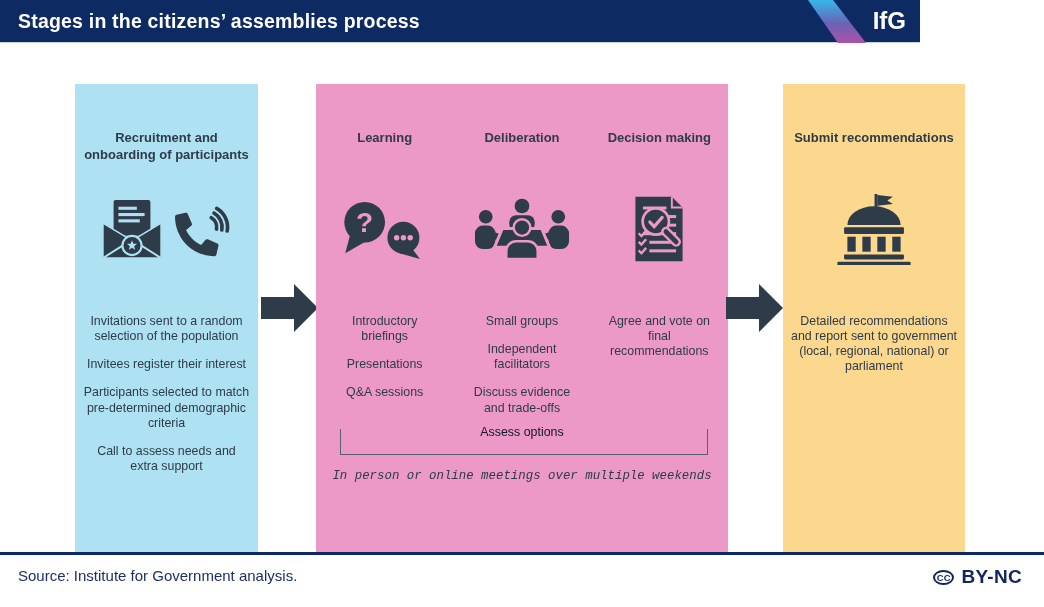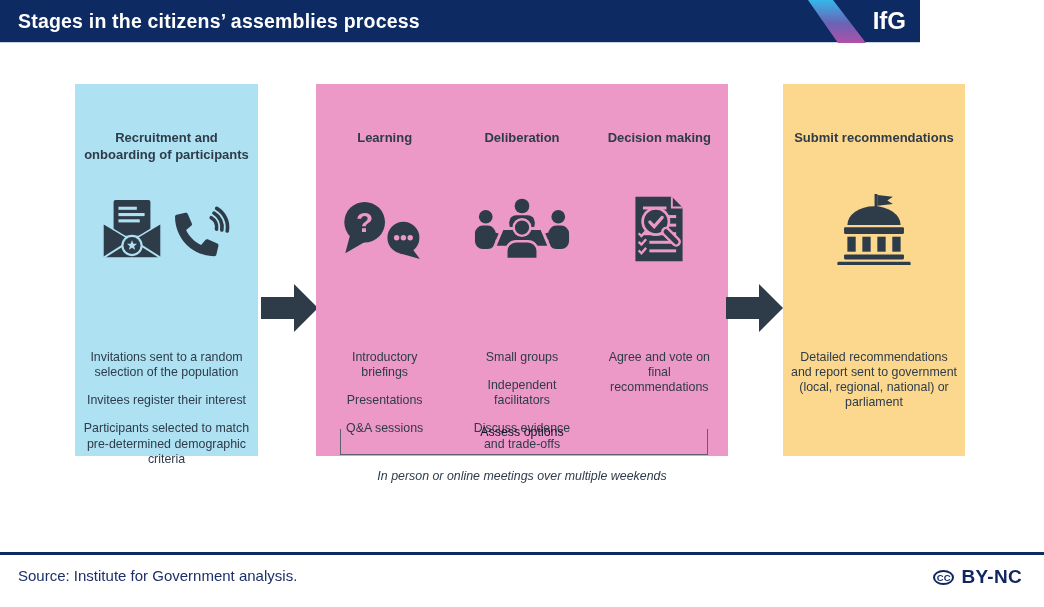--- a/index.html
+++ b/index.html
@@ -21,61 +21,61 @@
     position:absolute; left:18px; top:50%; transform:translateY(-50%);
     color:#ffffff; font-size:19.5px; font-weight:bold; letter-spacing:.2px;
   }
   .logo { position:absolute; right:0; top:0; width:118px; height:43px; }
   .logo svg { position:absolute; left:0; top:0; }
   .logo-text {
     position:absolute; right:14px; top:50%; transform:translateY(-52%);
     color:#ffffff; font-size:24px; font-weight:bold;text-align:right;
   }
   
-  .panel { position:absolute; top:84px; height:372px; }
+  .panel { position:absolute; top:84px; height:468px; }
   .panel-blue   { left:75px;  width:183px; background:#aee1f2; }
   .panel-pink   { left:316px; width:412px; background:#ec99c7; }
   .panel-yellow { left:783px; width:182px; background:#fbd88e;padding-left:14px; }
 
   .flow-arrow { position:absolute; top:281px; width:58px; height:54px; }
   .arrow-1 { left:261px; }
   .arrow-2 { left:726px; }
 
   .panel-title {
     position:absolute; top:46px; left:6px; right:6px;
     text-align:center; font-weight:bold; font-size:13px; line-height:1.3;
     color:#2e3b49;
   }
   .icon-row {
     position:absolute; top:102px; left:0; right:0; height:86px;
     display:flex; align-items:center; justify-content:center; gap:12px;
   }
   .item-list {
     position:absolute; top:230px; left:8px; right:8px;
     display:flex; flex-direction:column; gap:13px;
-    font-size:12.4px; line-height:1.22; text-align:center; color:#2e3b49;margin-top:36px;
+    font-size:12.4px; line-height:1.22; text-align:center; color:#2e3b49;
   }
   
   .columns { position:absolute; top:0; left:0; right:0; bottom:0; display:flex; }
   .col { flex:1; position:relative; }
   .col .item-list { left:12px; right:12px;align-items:center; }
 
   .bracket-label {
     position:absolute; top:341px; left:0; right:0; text-align:center;
     font-size:12.4px; color:#0f172a;
   }
   .bracket {
     position:absolute; top:345px; left:24px; width:368px; height:26px;
     border-left:1.5px solid #5a616d;
     border-right:1.5px solid #5a616d;
     border-bottom:1.5px solid #5a616d;
   }
   .footnote {
     position:absolute; top:385px; left:0; right:0; text-align:center;
-    font-style:italic; font-size:12.4px; color:#2e3b49;
+    font-style:italic; font-size:12.4px; color:#2e3b49;font-family:Liberation Mono, monospace;
   }
   
   .footer-line { position:absolute; top:552px; left:0; width:1044px; height:3px; background:#0e2a63; }
   .source {
     position:absolute; top:567px; left:18px;
     font-size:15px; color:#1c2f6b;
   }
   .license {
     position:absolute; top:566px; right:22px;
     display:flex; align-items:center; gap:7px; color:#12265e;
@@ -129,20 +129,21 @@
         <path d="M40,19.6 A12,12 0 0 1 45.8,32.1"></path>
         <path d="M43,14.4 A18,18 0 0 1 51.7,33.1"></path>
         <path d="M46,9.2 A24,24 0 0 1 57.6,34.2"></path>
       </g>
     </svg>
   </div>
   <div class="item-list">
     <div>Invitations sent to a random selection of the population</div>
     <div>Invitees register their interest</div>
     <div>Participants selected to match pre-determined demographic criteria</div>
+    <div>Call to assess needs and extra support</div>
   </div>
 </div>
 
 <svg class="flow-arrow arrow-1" viewBox="0 0 58 54">
   <polygon points="0,16 33,16 33,3 57,27 33,51 33,38 0,38" fill="#2e3b49"></polygon>
 </svg>
 
 <div class="panel panel-pink">
   <div class="columns">
 

